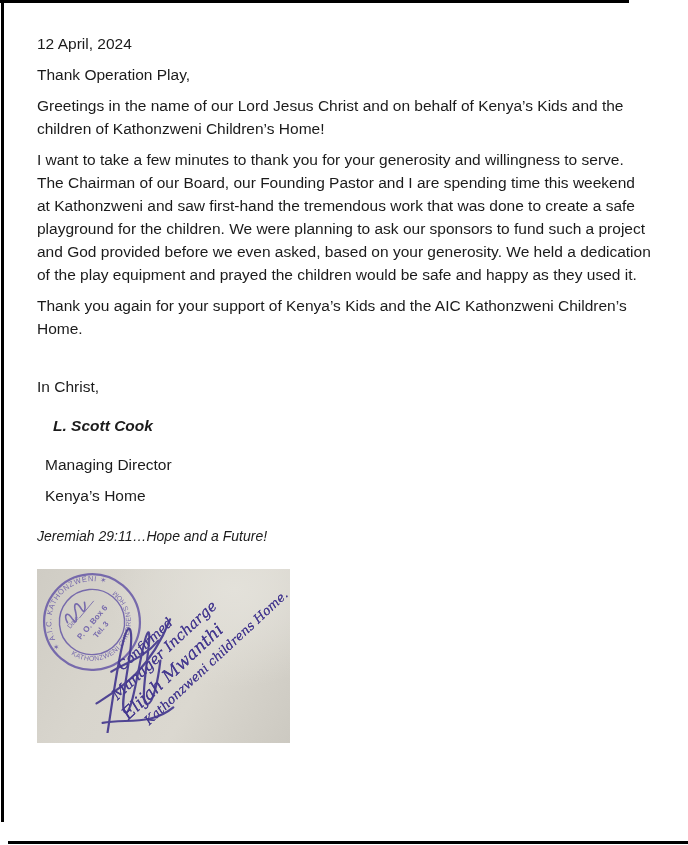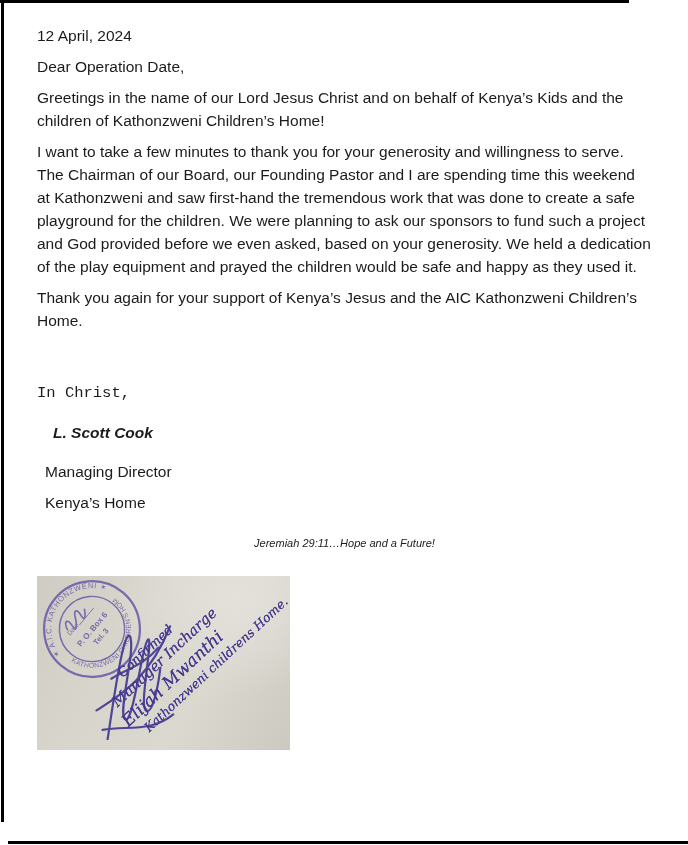--- a/index.html
+++ b/index.html
@@ -10,35 +10,34 @@
     font-family:"Liberation Sans","DejaVu Sans",sans-serif;
     color:#1b1b1b;
     overflow:hidden;
     box-sizing:border-box;
   }
   .edge{position:absolute;background:#000;}
   .edge-top{left:0;top:0;width:629px;height:3px;}
   .edge-left{left:1px;top:0;width:3px;height:822px;}
   .edge-bottom{left:8px;top:841px;width:680px;height:3px;}
   .content{
-    padding:24px 36px 0 37px;
+    padding:32px 36px 0 37px;
     font-size:15.5px;
     line-height:23px;
   }
   .content p{margin:0 0 8px;}
   .date{margin:0 0 40px;}
   .salutation{margin:0 0 8px;}
-  .closing{margin:50px 0 10px !important;font-family:Liberation Mono, monospace;}
+  .closing{margin:35px 0 10px !important;}
   .sig-name{font-weight:bold;font-style:italic;margin:16px !important;}
   .sig-line{margin:8px !important;}
   .verse{
     margin:20px 0 13px !important;
-    text-align:center;
     font-style:italic;
-    font-size:11px;
+    font-size:14px;
     line-height:19px;
   }
   
   .photo{
     position:relative;
     margin-top:23px;
     width:253px;height:174px;
     background:
       radial-gradient(ellipse at 78% 12%, #e3e1da 0%, rgba(227,225,218,0) 45%),
       linear-gradient(120deg,#cfccc4 0%, #d8d5cd 35%, #dbd8d0 65%, #ccc9c1 100%);
@@ -67,25 +66,25 @@
 <div class="page">
 
   <div class="edge edge-top"></div>
   <div class="edge edge-left"></div>
   <div class="edge edge-bottom"></div>
 
   <div class="content">
 
     <p class="date">12 April, 2024</p>
 
-    <p class="salutation">Dear Operation Date,</p>
+    <p class="salutation">Thank Operation Play,</p>
 
     <p class="body">Greetings in the name of our Lord Jesus Christ and on behalf of Kenya’s Kids and the children of Kathonzweni Children’s Home!</p>
     <p class="body">I want to take a few minutes to thank you for your generosity and willingness to serve. The Chairman of our Board, our Founding Pastor and I are spending time this weekend at Kathonzweni and saw first-hand the tremendous work that was done to create a safe playground for the children. We were planning to ask our sponsors to fund such a project and God provided before we even asked, based on your generosity. We held a dedication of the play equipment and prayed the children would be safe and happy as they used it.</p>
-    <p class="body">Thank you again for your support of Kenya’s Jesus and the AIC Kathonzweni Children’s Home.</p>
+    <p class="body">Thank you again for your support of Kenya’s Kids and the AIC Kathonzweni Children’s Home.</p>
 
     <p class="closing">In Christ,</p>
     <p class="sig-name">L. Scott Cook</p>
     <p class="sig-line">Managing Director</p>
     <p class="sig-line">Kenya’s Home</p>
 
     <p class="verse">Jeremiah 29:11…Hope and a Future!</p>
 
     <div class="photo">
 

